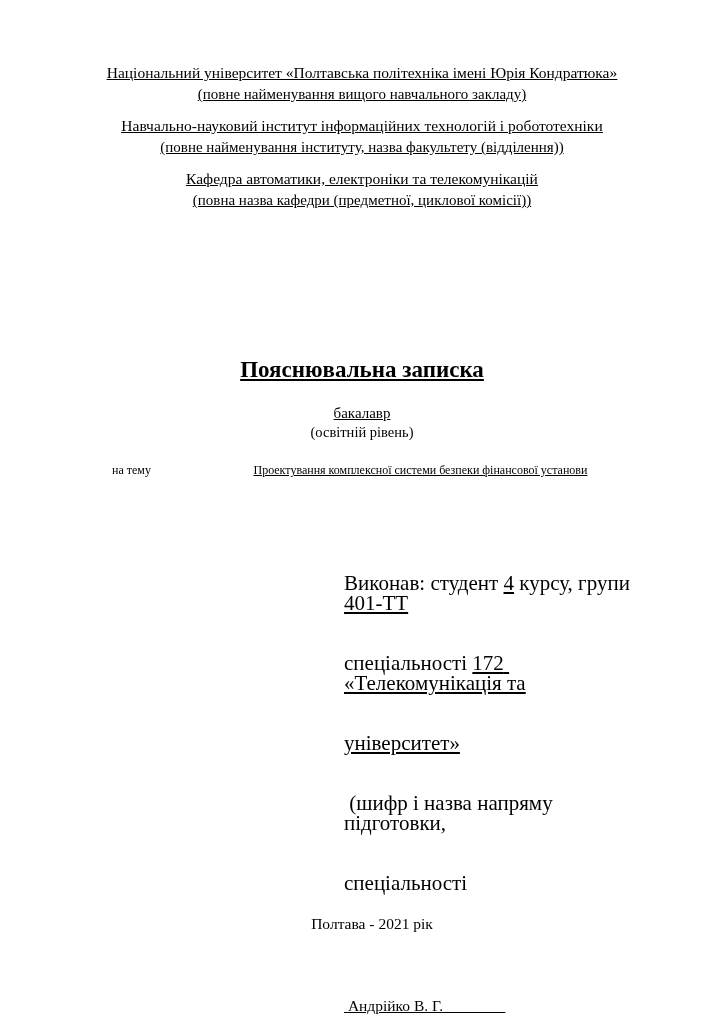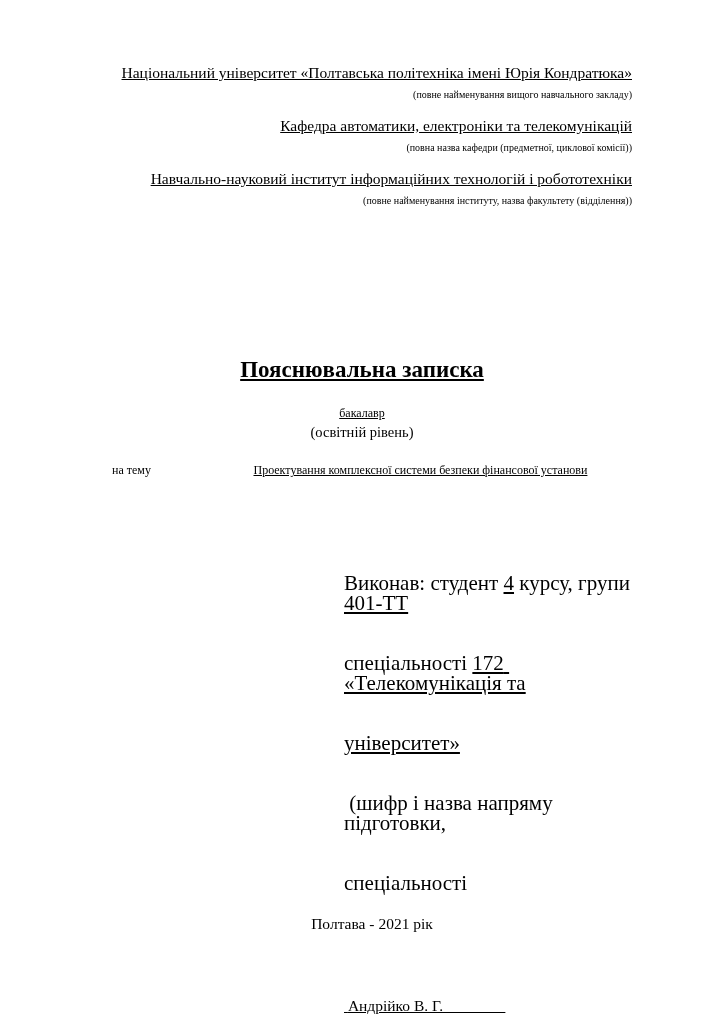--- a/index.html
+++ b/index.html
@@ -17,42 +17,42 @@
   }
   .page {
     position: relative;
     width: 724px;
     height: 1024px;
     box-sizing: border-box;
     padding: 62px 92px 0 92px;
   }
   .u { text-decoration: underline; }
 
-  .hdr-block { text-align: right; margin-bottom: 10px; }
+  .hdr-block { text-align: center; margin-bottom: 10px; text-decoration: underline; }
   .hdr-name { font-size: 15.5px; line-height: 22px; }
-  .hdr-cap  { font-size: 10px; line-height: 21px; }
+  .hdr-cap  { font-size: 15px; line-height: 21px; }
 
   .title {
     margin-top: 146px;
     text-align: center;
     font-size: 23px;
     font-weight: bold;
     line-height: 26px;
     text-decoration: underline;
   }
   .subtitle {
     margin-top: 30px;
     text-align: center;
     font-size: 15.5px;
     line-height: 20px;
   }
   .degree {
     margin-top: 21px;
     text-align: center;
-    font-size: 12px;
+    font-size: 15px;
     line-height: 19px;
   }
   .degree-cap {
     text-align: center;
     font-size: 14.5px;
     line-height: 19px;
   }
 
   .topic-row {
     margin-top: 17px;
@@ -104,27 +104,27 @@
 <body>
 
 <div class="page">
 
   <div class="hdr-block">
     <div class="hdr-name u">Національний університет «Полтавська політехніка імені Юрія Кондратюка»</div>
     <div class="hdr-cap">(повне найменування вищого навчального закладу)</div>
   </div>
 
   <div class="hdr-block">
-    <div class="hdr-name u">Кафедра автоматики, електроніки та телекомунікацій</div>
-    <div class="hdr-cap">(повна назва кафедри (предметної, циклової комісії))</div>
+    <div class="hdr-name u">Навчально-науковий інститут інформаційних технологій і робототехніки</div>
+    <div class="hdr-cap">(повне найменування інституту, назва факультету (відділення))</div>
   </div>
 
   <div class="hdr-block">
-    <div class="hdr-name u">Навчально-науковий інститут інформаційних технологій і робототехніки</div>
-    <div class="hdr-cap">(повне найменування інституту, назва факультету (відділення))</div>
+    <div class="hdr-name u">Кафедра автоматики, електроніки та телекомунікацій</div>
+    <div class="hdr-cap">(повна назва кафедри (предметної, циклової комісії))</div>
   </div>
 
   <div class="title">Пояснювальна записка</div>
 
 
   <div class="degree u">бакалавр</div>
   <div class="degree-cap">(освітній рівень)</div>
 
   <div class="topic-row">
     <span class="topic-label">на тему</span>

